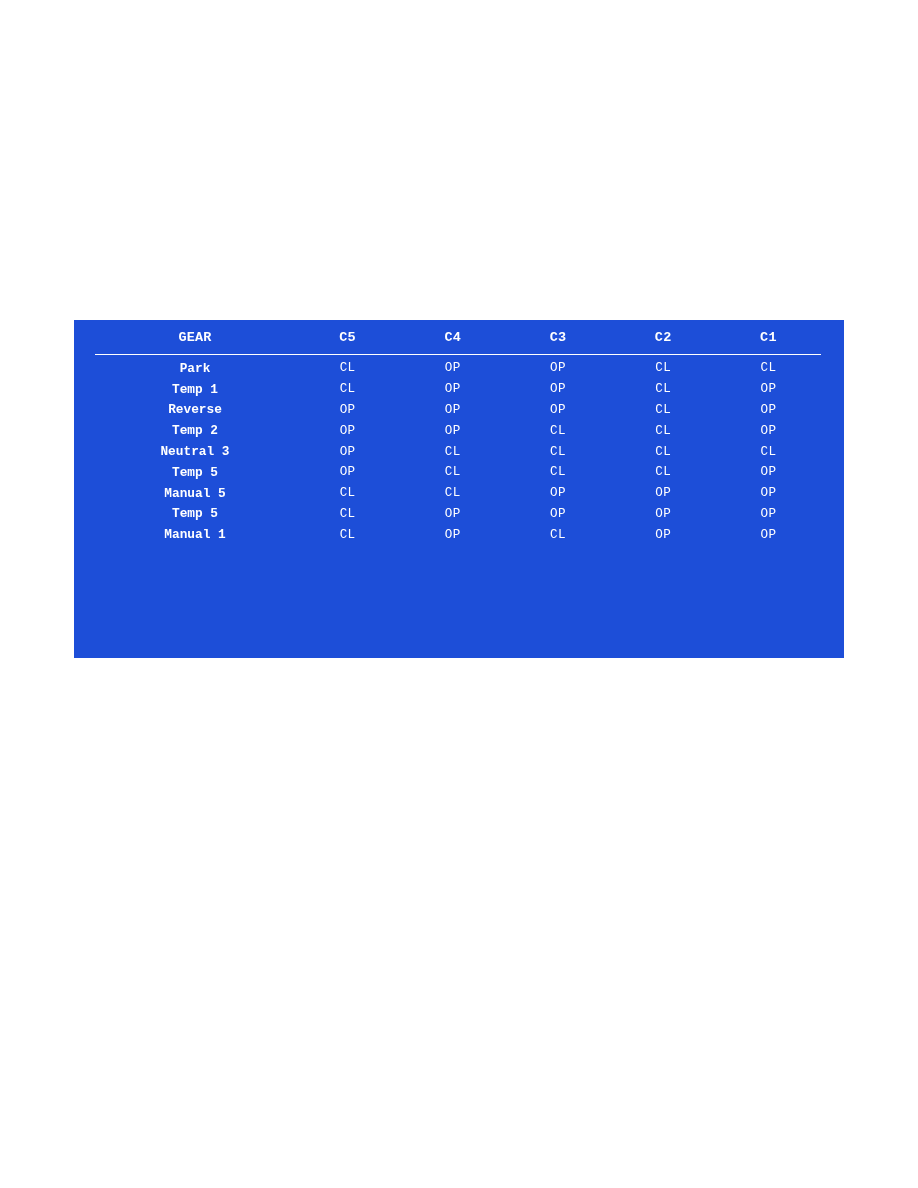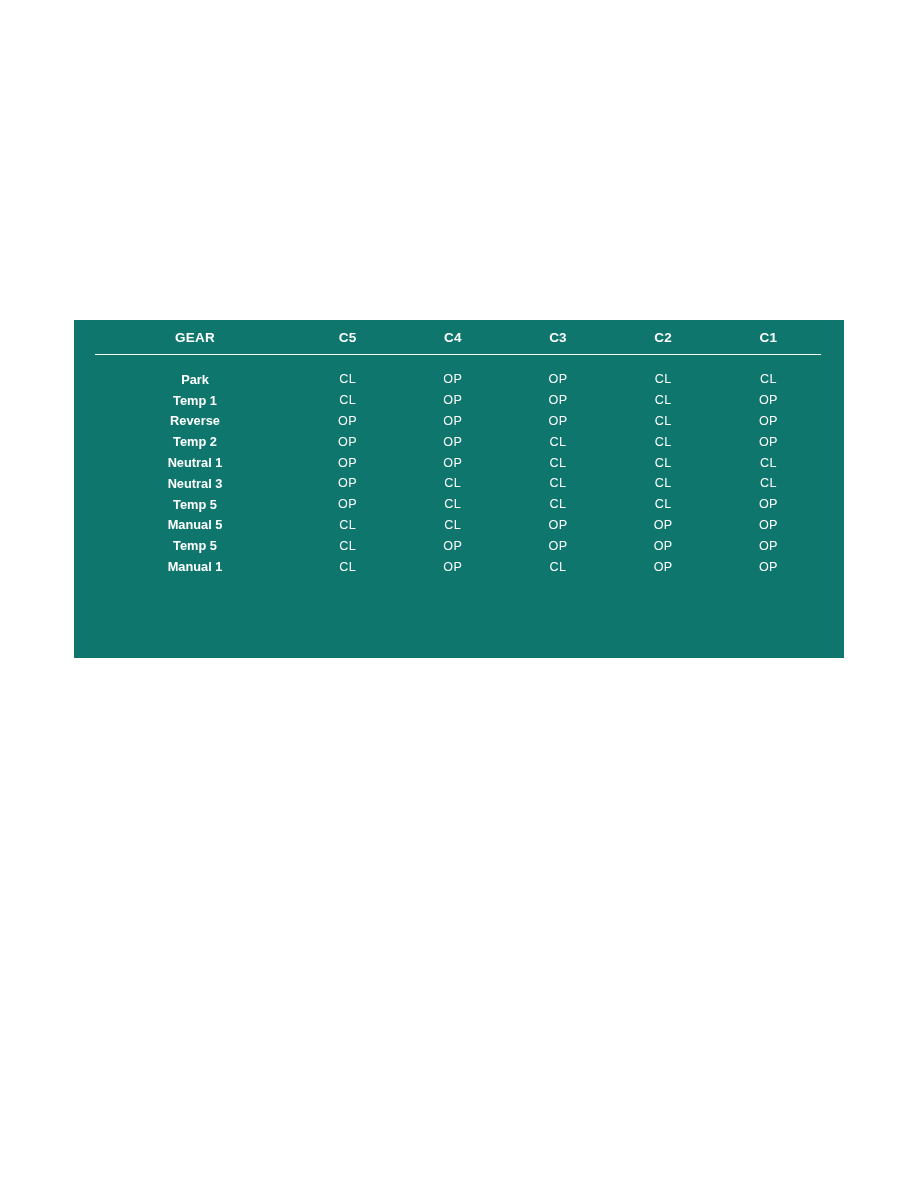--- a/index.html
+++ b/index.html
@@ -15,21 +15,22 @@
     overflow: hidden;
   }
 
   
   #clutch-panel {
     position: absolute;
     left: 74px;
     top: 320px;
     width: 770px;
     height: 338px;
-    background: #0f766e;
+    background: #1d4ed8;
+    font-family: Liberation Mono, monospace;
   }
 
   .table-wrap {
     position: absolute;
     left: 0;
     top: 0;
     width: 770px;
   }
 
   table.gear-table {
@@ -71,21 +72,21 @@
     font-size: 12.8px;
   }
 
   tbody td.val-cell {
     font-weight: normal;
     letter-spacing: 0.4px;
     text-align: center;
   }
 
   tbody tr:first-child td {
-    padding-top: 14px;
+    padding-top: 3px;
   }
 </style>
 </head>
 <body>
 
 <div id="clutch-panel">
   <div class="table-wrap">
     <table class="gear-table">
       <colgroup>
         <col class="col-gear">
@@ -132,28 +133,20 @@
           </tr>
           <tr>
             <td class="gear-cell">Temp 2</td>
             <td class="val-cell">OP</td>
             <td class="val-cell">OP</td>
             <td class="val-cell">CL</td>
             <td class="val-cell">CL</td>
             <td class="val-cell">OP</td>
           </tr>
           <tr>
-            <td class="gear-cell">Neutral 1</td>
-            <td class="val-cell">OP</td>
-            <td class="val-cell">OP</td>
-            <td class="val-cell">CL</td>
-            <td class="val-cell">CL</td>
-            <td class="val-cell">CL</td>
-          </tr>
-          <tr>
             <td class="gear-cell">Neutral 3</td>
             <td class="val-cell">OP</td>
             <td class="val-cell">CL</td>
             <td class="val-cell">CL</td>
             <td class="val-cell">CL</td>
             <td class="val-cell">CL</td>
           </tr>
           <tr>
             <td class="gear-cell">Temp 5</td>
             <td class="val-cell">OP</td>

